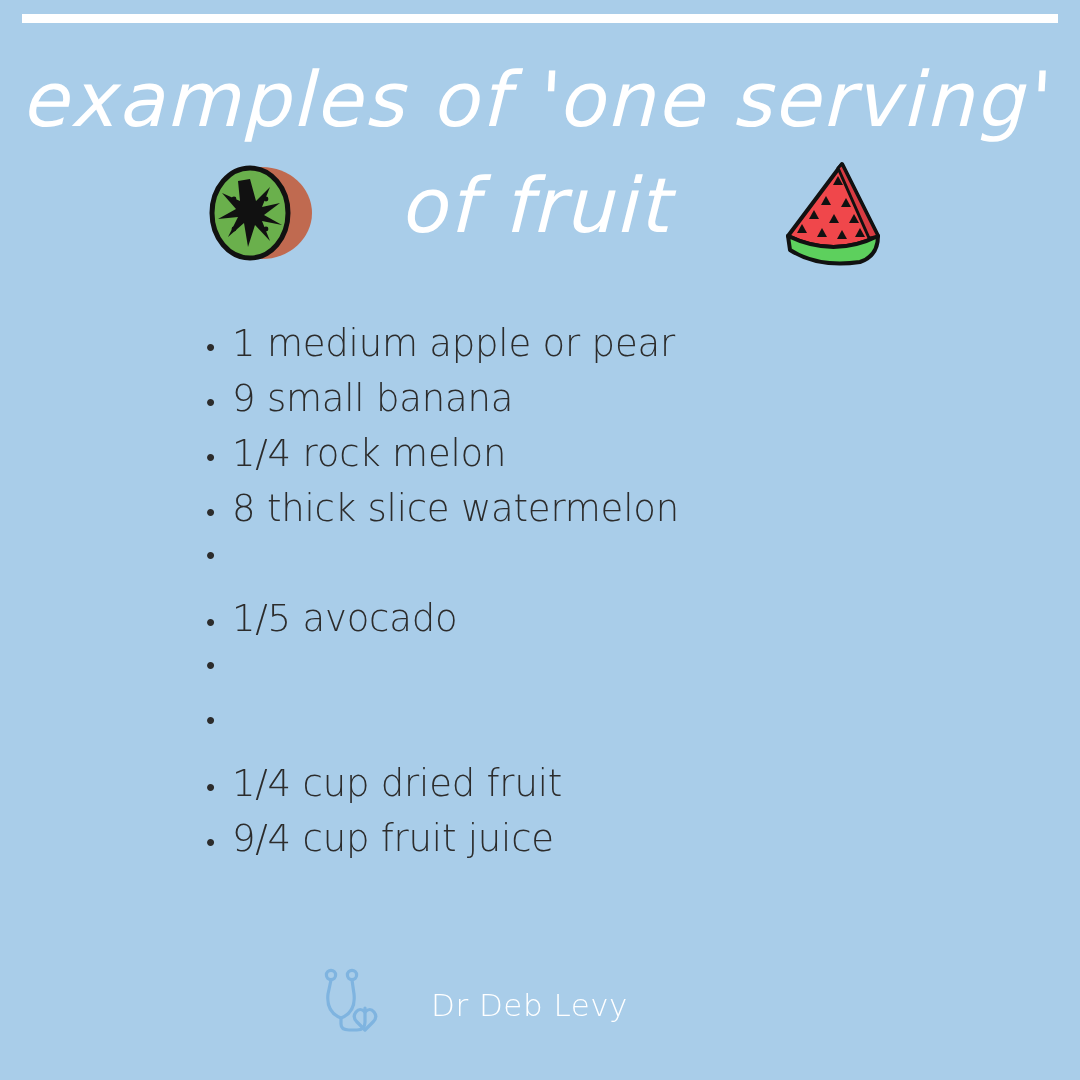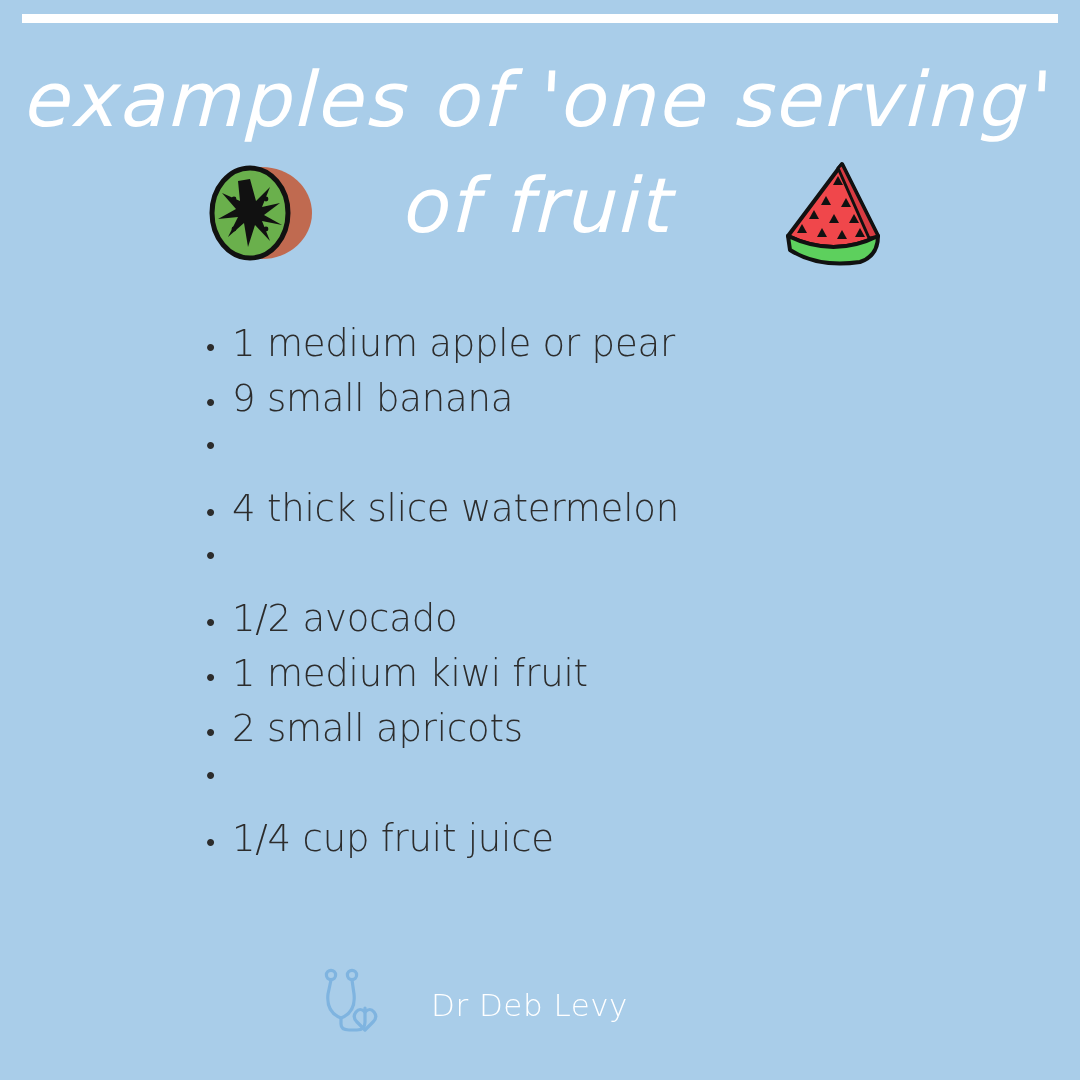--- a/index.html
+++ b/index.html
@@ -166,46 +166,46 @@
     <div class="list-item">
       <span class="bullet">•</span>
       <span class="item-label">1 medium apple or pear</span>
     </div>
     <div class="list-item">
       <span class="bullet">•</span>
       <span class="item-label">9 small banana</span>
     </div>
     <div class="list-item">
       <span class="bullet">•</span>
-    </div>
-    <div class="list-item">
-      <span class="bullet">•</span>
-      <span class="item-label">4 thick slice watermelon</span>
-    </div>
-    <div class="list-item">
-      <span class="bullet">•</span>
-    </div>
-    <div class="list-item">
-      <span class="bullet">•</span>
-      <span class="item-label">1/2 avocado</span>
-    </div>
-    <div class="list-item">
-      <span class="bullet">•</span>
-      <span class="item-label">1 medium kiwi fruit</span>
-    </div>
-    <div class="list-item">
-      <span class="bullet">•</span>
-      <span class="item-label">2 small apricots</span>
-    </div>
-    <div class="list-item">
-      <span class="bullet">•</span>
-    </div>
-    <div class="list-item">
-      <span class="bullet">•</span>
-      <span class="item-label">1/4 cup fruit juice</span>
+      <span class="item-label">1/4 rock melon</span>
+    </div>
+    <div class="list-item">
+      <span class="bullet">•</span>
+      <span class="item-label">8 thick slice watermelon</span>
+    </div>
+    <div class="list-item">
+      <span class="bullet">•</span>
+    </div>
+    <div class="list-item">
+      <span class="bullet">•</span>
+      <span class="item-label">1/5 avocado</span>
+    </div>
+    <div class="list-item">
+      <span class="bullet">•</span>
+    </div>
+    <div class="list-item">
+      <span class="bullet">•</span>
+    </div>
+    <div class="list-item">
+      <span class="bullet">•</span>
+      <span class="item-label">1/4 cup dried fruit</span>
+    </div>
+    <div class="list-item">
+      <span class="bullet">•</span>
+      <span class="item-label">9/4 cup fruit juice</span>
     </div>
   </div>
 
   <div class="footer">
     <span class="steth-icon">
       <svg viewBox="0 0 68 74" width="68" height="74" aria-hidden="true">
         <g fill="none" stroke="#7fb4e0" stroke-width="3.2" stroke-linecap="round" stroke-linejoin="round">
           <circle cx="12" cy="7" r="4.6"></circle>
           <circle cx="33" cy="7" r="4.6"></circle>
           <path d="M12 12 L9 26 Q7 44 22 50 Q37 44 35 26 L33 12"></path>

